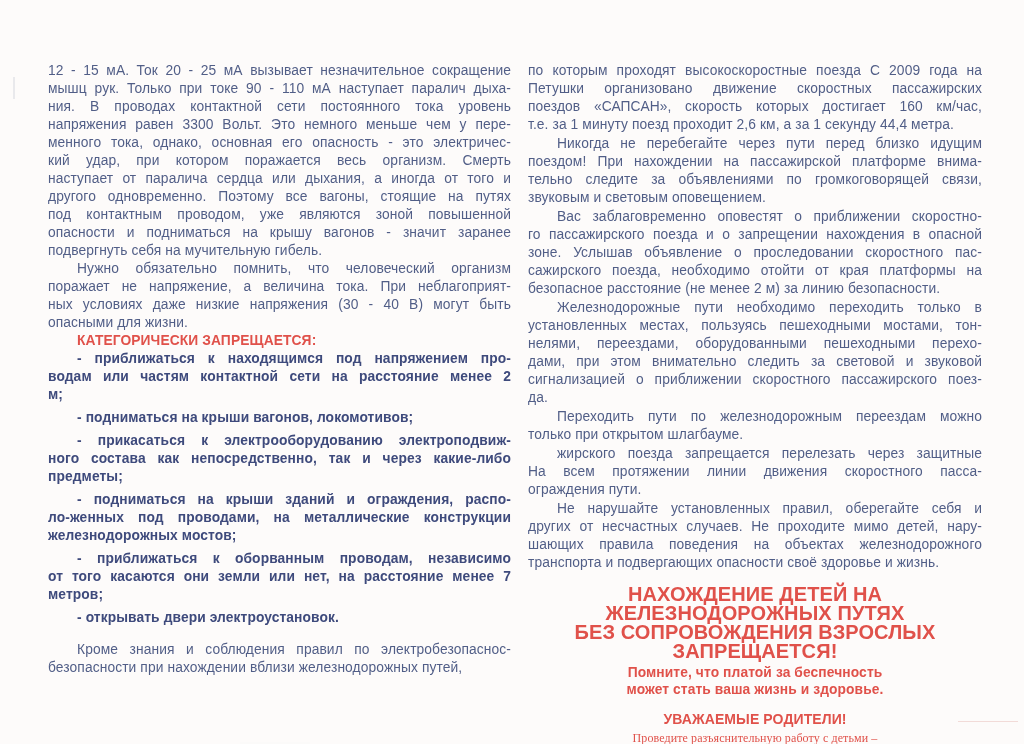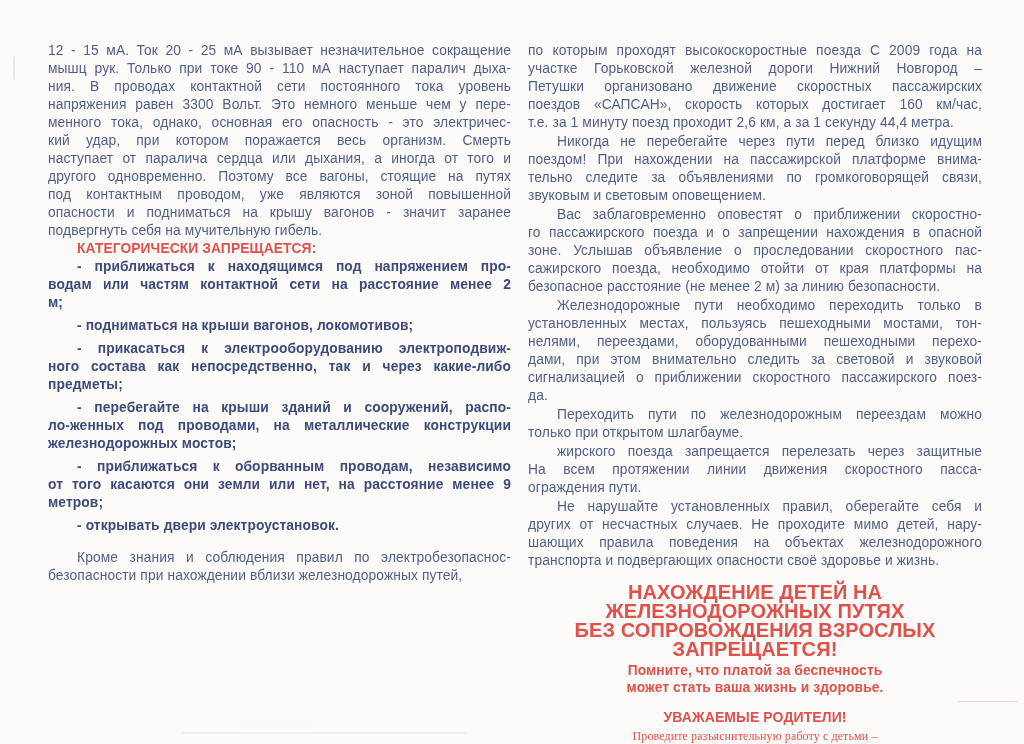--- a/index.html
+++ b/index.html
@@ -2,21 +2,21 @@
 <html lang="ru" style="--paper: #fdfbfa; --text-blue: #515e87; --text-blue-bold: #3e4a7c; --accent-red: #e0514a;"><head>
 <meta charset="utf-8">
 <style>
   html, body { margin: 0; padding: 0; }
   body {
     width: 1024px; height: 744px;
     background: var(--paper, #fdfbfa);
     font-family: "Liberation Sans", sans-serif;
     overflow: hidden; position: relative;
   }
-  .sheet { position: absolute; inset: 0; }
+  .sheet { position: absolute; inset: 0; margin-top: 20px; }
   .col {
     position: absolute; top: 42px;
     color: var(--text-blue, #515e87);
     font-size: 13.8px; line-height: 18px;
     letter-spacing: 0.1px;
   }
   .col-left  { left: 48px;  width: 463px; }
   .col-right { left: 528px; width: 454px; }
 
   .para { margin: 0; }
@@ -71,57 +71,62 @@
         <div class="ln">ния. В проводах контактной сети постоянного тока уровень</div>
         <div class="ln">напряжения равен 3300 Вольт. Это немного меньше чем у пере-</div>
         <div class="ln">менного тока, однако, основная его опасность - это электричес-</div>
         <div class="ln">кий удар, при котором поражается весь организм. Смерть</div>
         <div class="ln">наступает от паралича сердца или дыхания, а иногда от того и</div>
         <div class="ln">другого одновременно. Поэтому все вагоны, стоящие на путях</div>
         <div class="ln">под контактным проводом, уже являются зоной повышенной</div>
         <div class="ln">опасности и подниматься на крышу вагонов - значит заранее</div>
         <div class="ln">подвергнуть себя на мучительную гибель.</div>
       </div>
+    <div class="para indent">
+        <div class="ln">Нужно обязательно помнить, что человеческий организм</div>
+        <div class="ln">поражает не напряжение, а величина тока. При неблагоприят-</div>
+        <div class="ln">ных условиях даже низкие напряжения (30 - 40 В) могут быть</div>
+        <div class="ln">опасными для жизни.</div>
+      </div>
     <div class="para red-heading">КАТЕГОРИЧЕСКИ ЗАПРЕЩАЕТСЯ:</div>
     <div class="para bold indent">
         <div class="ln">- приближаться к находящимся под напряжением про-</div>
         <div class="ln">водам или частям контактной сети на расстояние менее 2</div>
         <div class="ln">м;</div>
       </div>
     <div class="para bold indent m-item">
         <div class="ln">- подниматься на крыши вагонов, локомотивов;</div>
       </div>
     <div class="para bold indent m-item">
         <div class="ln">- прикасаться к электрооборудованию электроподвиж-</div>
         <div class="ln">ного состава как непосредственно, так и через какие-либо</div>
         <div class="ln">предметы;</div>
       </div>
     <div class="para bold indent m-item">
-        <div class="ln">- перебегайте на крыши зданий и сооружений, распо-</div>
+        <div class="ln">- подниматься на крыши зданий и ограждения, распо-</div>
         <div class="ln">ло-женных под проводами, на металлические конструкции</div>
         <div class="ln">железнодорожных мостов;</div>
       </div>
     <div class="para bold indent m-item">
         <div class="ln">- приближаться к оборванным проводам, независимо</div>
-        <div class="ln">от того касаются они земли или нет, на расстояние менее 9</div>
+        <div class="ln">от того касаются они земли или нет, на расстояние менее 7</div>
         <div class="ln">метров;</div>
       </div>
     <div class="para bold indent m-item">
         <div class="ln">- открывать двери электроустановок.</div>
       </div>
     <div class="para indent closing">
         <div class="ln">Кроме знания и соблюдения правил по электробезопаснос-</div>
         <div class="ln">безопасности при нахождении вблизи железнодорожных путей,</div>
       </div>
   </div>
 
   <div class="col col-right">
     <div class="para">
         <div class="ln">по которым проходят высокоскоростные поезда С 2009 года на</div>
-        <div class="ln">участке Горьковской железной дороги Нижний Новгород –</div>
         <div class="ln">Петушки организовано движение скоростных пассажирских</div>
         <div class="ln">поездов «САПСАН», скорость которых достигает 160 км/час,</div>
         <div class="ln">т.е. за 1 минуту поезд проходит 2,6 км, а за 1 секунду 44,4 метра.</div>
       </div>
     <div class="para indent m-para">
         <div class="ln">Никогда не перебегайте через пути перед близко идущим</div>
         <div class="ln">поездом! При нахождении на пассажирской платформе внима-</div>
         <div class="ln">тельно следите за объявлениями по громкоговорящей связи,</div>
         <div class="ln">звуковым и световым оповещением.</div>
       </div>

